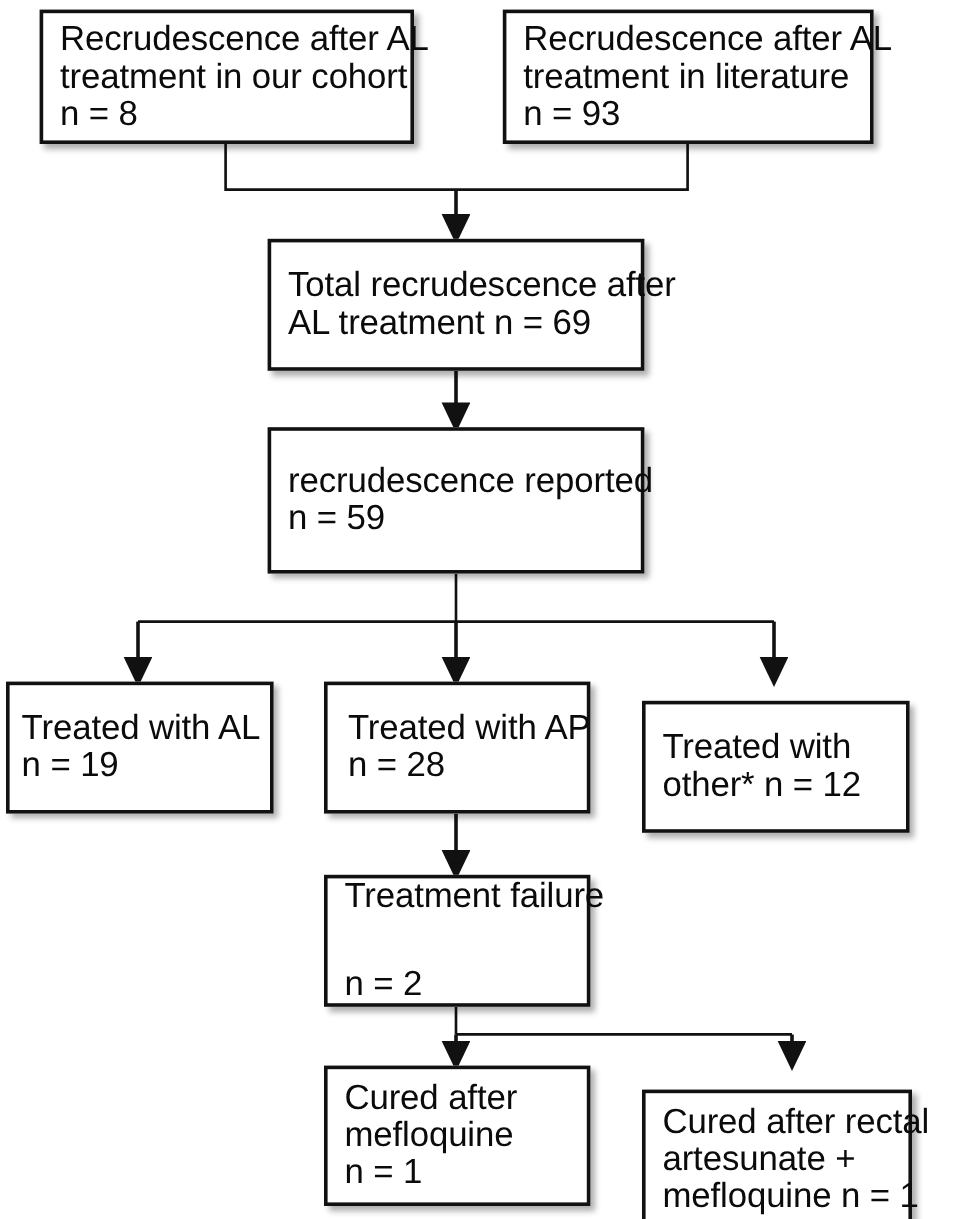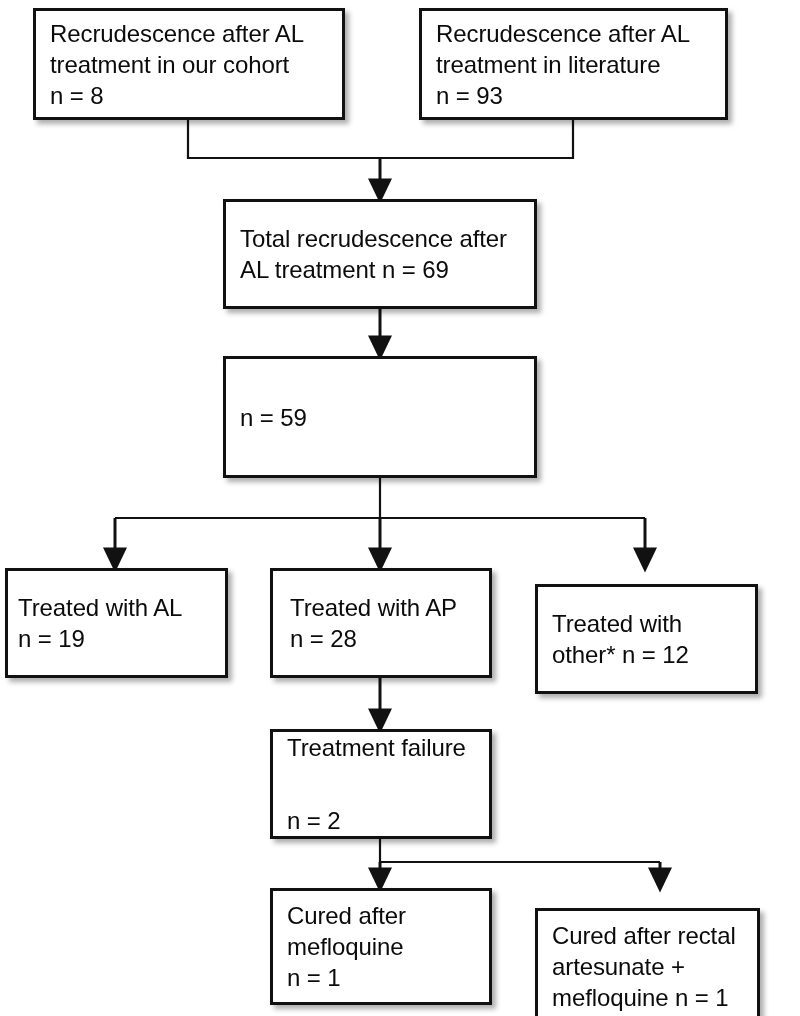--- a/index.html
+++ b/index.html
@@ -22,21 +22,21 @@
     box-sizing: border-box;
     background: #ffffff;
     border: 3px solid #111111;
     box-shadow: 4px 4px 5px rgba(0,0,0,0.32);
     display: flex;
     flex-direction: column;
     justify-content: center;
     padding: 0 14px;
   }
   .node .line {
-    font-size: 24px;
+    font-size: 29px;
     line-height: 31px;
     color: #0b0b0b;
     font-weight: 400;
     letter-spacing: -0.1px;
     white-space: pre;
   }
   svg.connectors {
     position: absolute;
     left: 0;
     top: 0;
@@ -116,20 +116,21 @@
     <div class="line">treatment in literature</div>
     <div class="line">n = 93</div>
   </div>
 
   <div class="node" style="left:223px; top:199px; width:314px; height:110px;">
     <div class="line">Total recrudescence after</div>
     <div class="line">AL treatment n = 69</div>
   </div>
 
   <div class="node" style="left:223px; top:356px; width:314px; height:122px;">
+    <div class="line">recrudescence reported</div>
     <div class="line">n = 59</div>
   </div>
 
   <div class="node" style="left:5px; top:568px; width:223px; height:110px; padding:0 10px;">
     <div class="line">Treated with AL</div>
     <div class="line">n = 19</div>
   </div>
 
   <div class="node" style="left:270px; top:568px; width:222px; height:110px;padding-left:17px;">
     <div class="line">Treated with AP</div>

